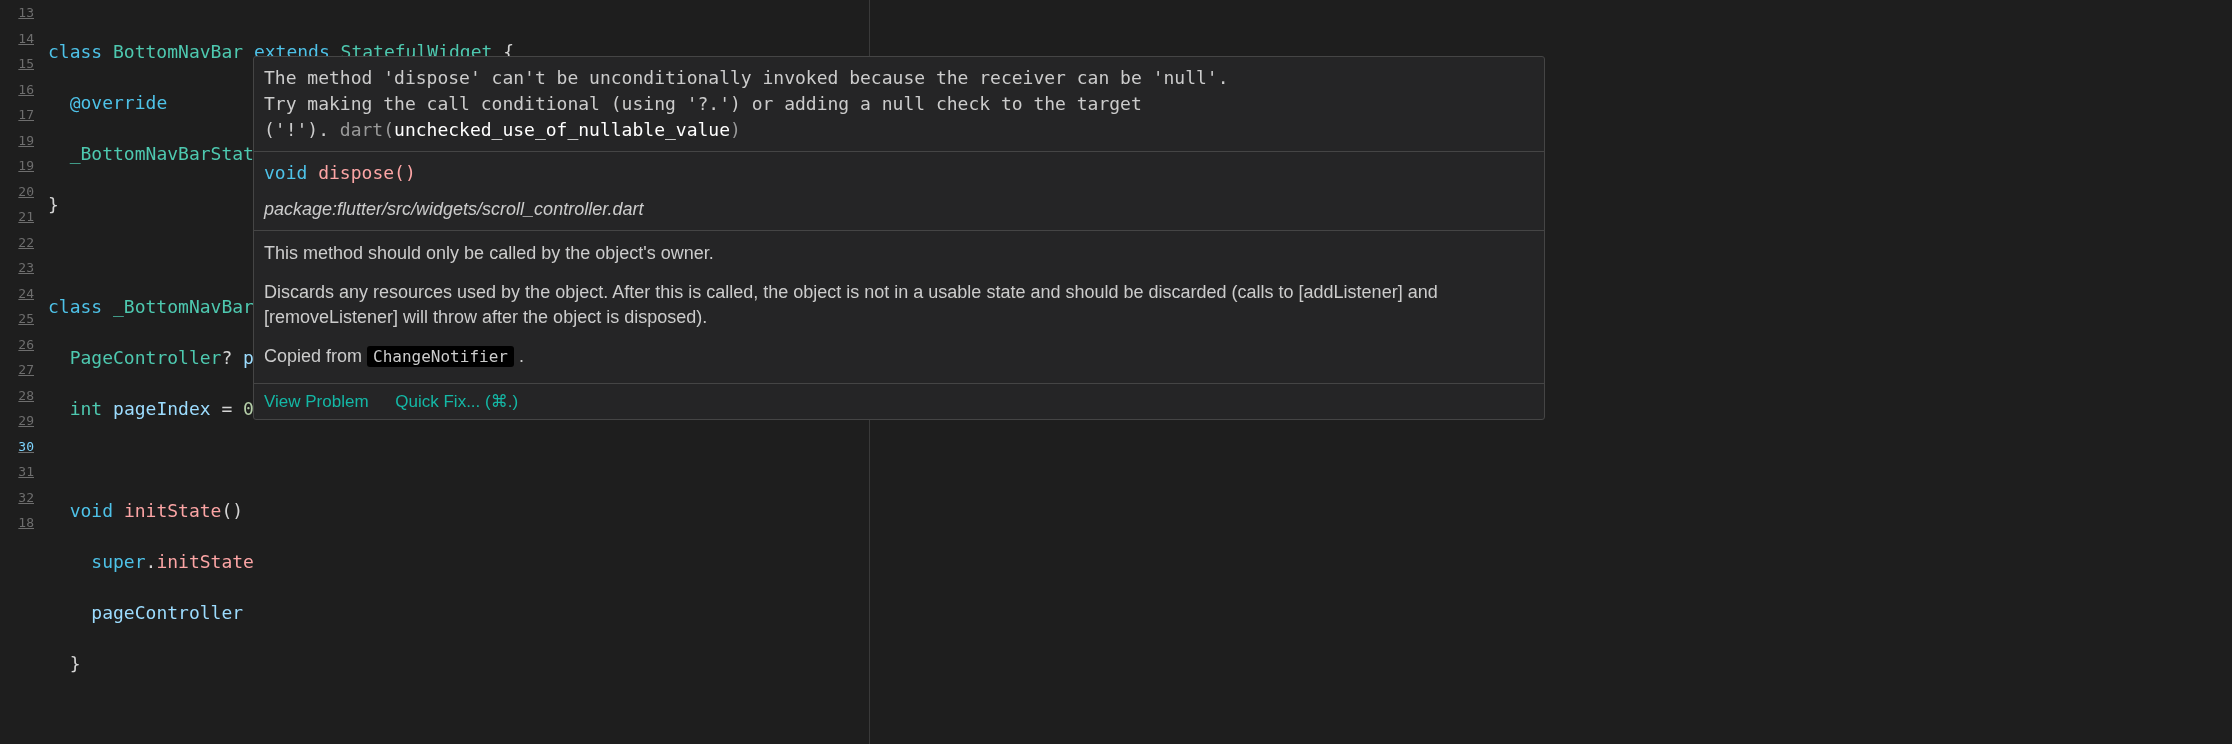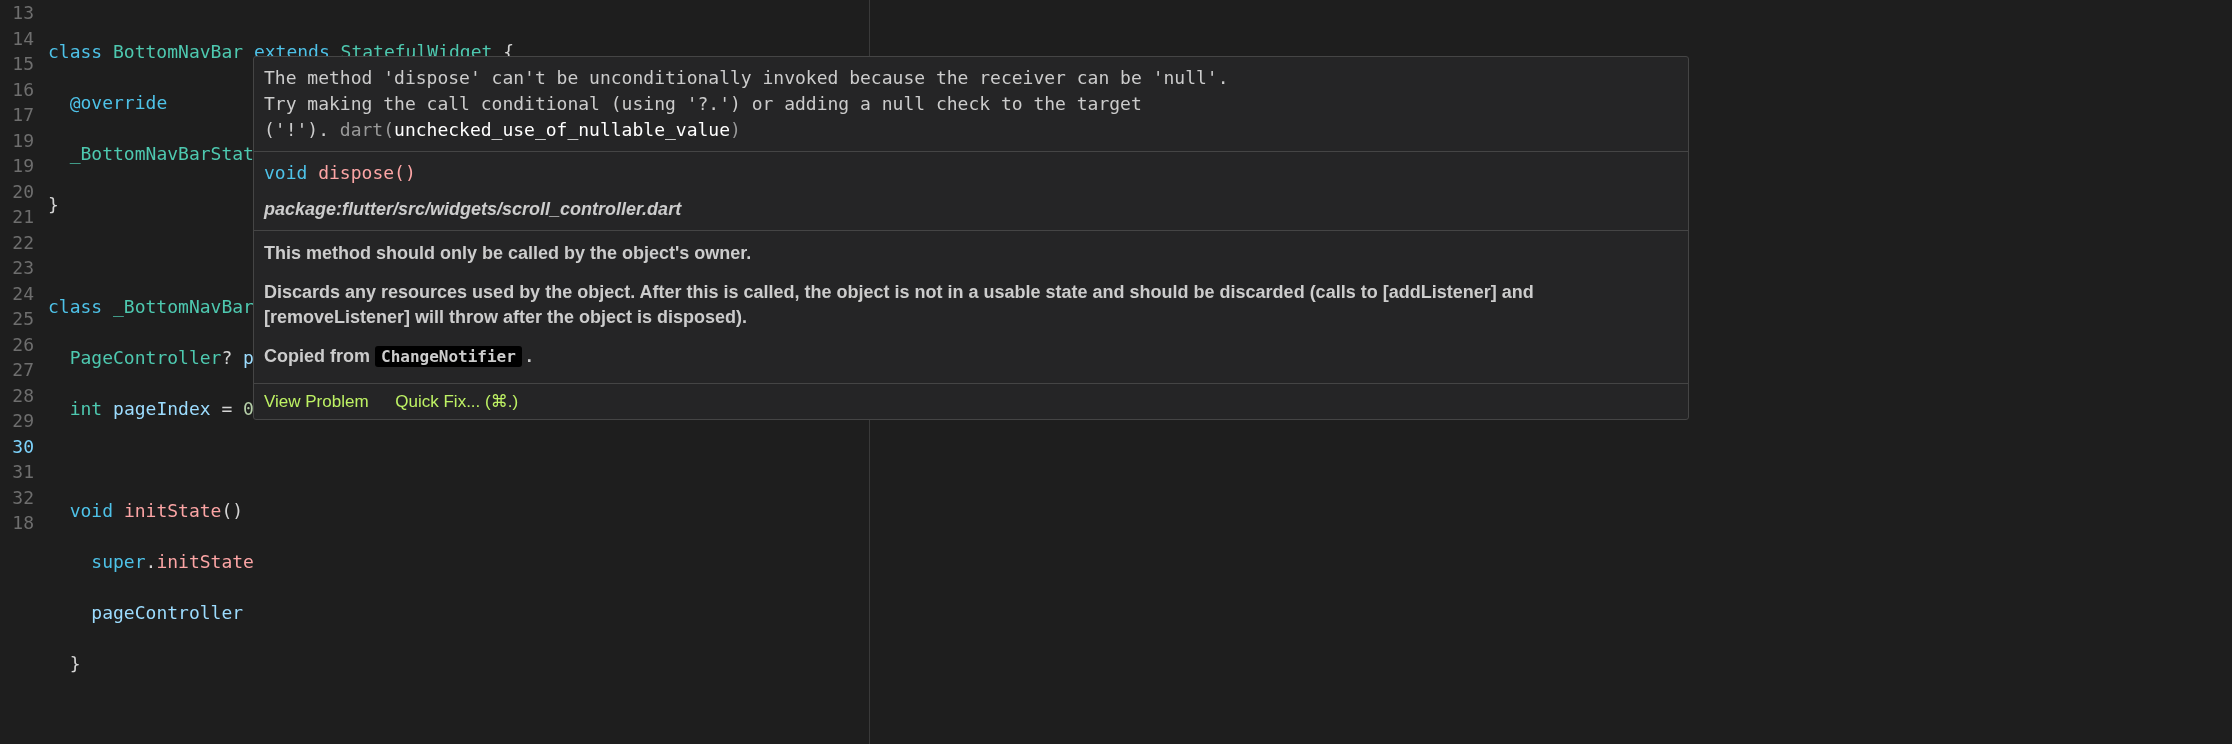--- a/index.html
+++ b/index.html
@@ -20,21 +20,22 @@
   }
   .gutter {
     width: 48px;
     background: #1e1e1e;
     color: #6e6e6e;
     text-align: right;
     padding-right: 14px;
     line-height: 25.5px;
     user-select: none;
     padding-top: 0px;
-    font-size: 18px;
+    font-size: 13px;
+    text-decoration: underline;
   }
   .gutter .ln { height: 25.5px; }
   .gutter .current { color: #7dd3fc; }
   .code {
     flex: 1;
     line-height: 25.5px;
     padding-top: 0px;
     white-space: pre;
     position: relative;
     margin-top: 13px;
@@ -52,58 +53,57 @@
   .fn { color: #fca5a5; }
   .cls { color: #4ec9b0; }
   .var { color: #9cdcfe; }
   .num { color: #b5cea8; }
   .pl { color: #d4d4d4; }
 
   .hover-popup {
     position: absolute;
     left: 253px;
     top: 56px;
-    width: 1436px;
+    width: 1292px;
     background: #252526;
     border: 1px solid #454545;
     border-radius: 3px;
     font-size: 18px;
     z-index: 10;
   }
   .hover-section {
     padding: 8px 10px 8px 10px;
     font-family: 'Menlo','Monaco','Consolas',monospace;
     line-height: 26px;
     color: #cccccc;
   }
   .hover-section.msg { border-bottom: 1px solid #454545; }
   .hover-section.sig { border-bottom: 1px solid #454545; }
   .hover-doc {
     padding: 10px 10px 10px 10px;
     color: #cccccc;
     border-bottom: 1px solid #454545;
-    font-weight: bold;
   }
   .hover-doc p { margin-bottom: 14px; font-family: -apple-system, BlinkMacSystemFont, 'Segoe UI', sans-serif; font-size: 18px; line-height: 25px;}
   .hover-doc p:last-child { margin-bottom: 4px; }
   .hover-doc .italic { font-style: italic; font-family: -apple-system, BlinkMacSystemFont, 'Segoe UI', sans-serif; margin-bottom:14px;}
   .hover-doc code {
     background: #000000;
     padding: 1px 6px;
     border-radius: 3px;
     font-family: 'Menlo','Monaco','Consolas',monospace;
     font-size: 16px;
   }
   .hover-actions {
     padding: 7px 10px;
     font-family: -apple-system, BlinkMacSystemFont, 'Segoe UI', sans-serif;
     font-size: 17px;
   }
   .hover-actions a {
-    color: #bef264;
+    color: #14b8a6;
     text-decoration: none;
     margin-right: 22px;
     cursor: pointer;
   }
   .hover-link { color: #ffffff; }
   .hover-dim { color: #999999; }
 </style>
 </head>
 <body>
 

